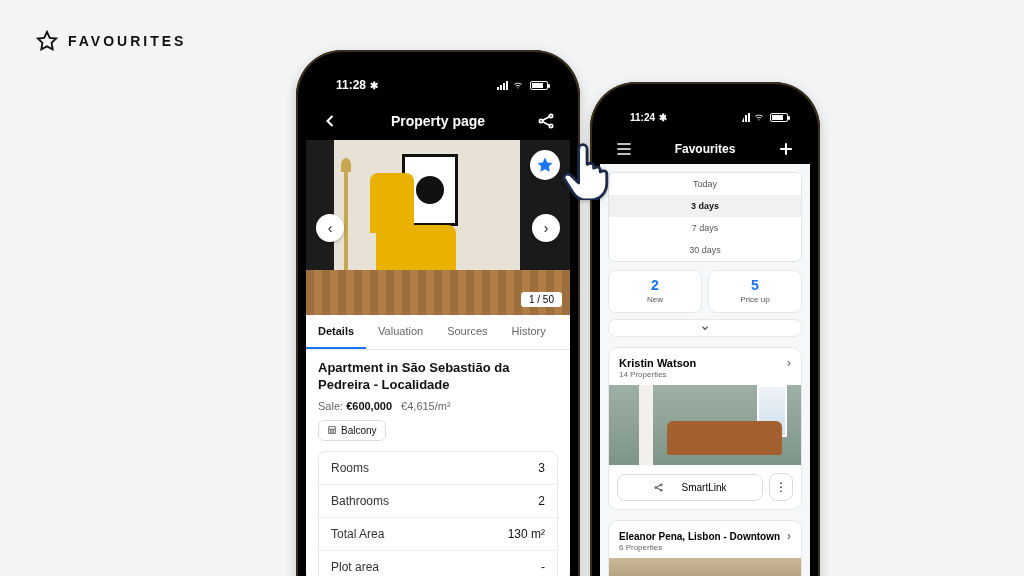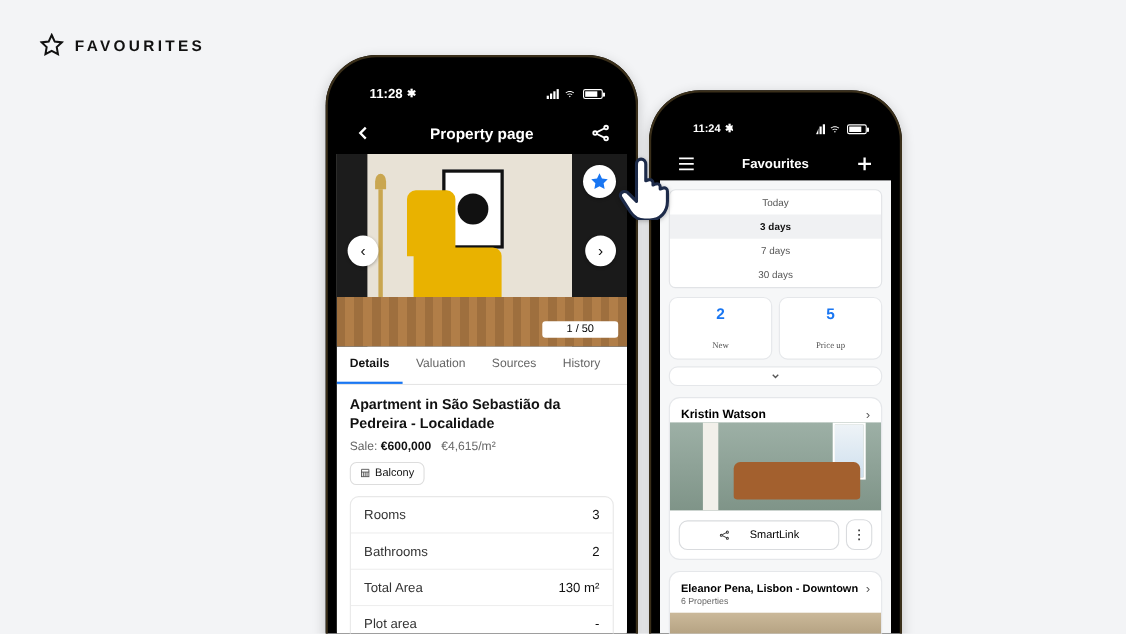--- a/index.html
+++ b/index.html
@@ -139,21 +139,21 @@
   }
   .hero-nav.left { left:10px; }
   .hero-nav.right { right:10px; }
   .fav-circle {
     position:absolute; top:10px; right:10px; width:30px; height:30px; border-radius:50%;
     background:#fff; display:flex; align-items:center; justify-content:center;
     box-shadow:0 1px 3px rgba(0,0,0,.3);
   }
   .fav-circle svg { width:18px; height:18px; fill:#1976f2; }
   .counter {
-    position:absolute; bottom:8px; right:8px; background:#fff; font-size:10px; padding:2px 22px; border-radius:3px;
+    position:absolute; bottom:8px; right:8px; background:#fff; font-size:10px; padding:2px 8px; border-radius:3px;
   }
 
   .tabs1 {
     display:flex; border-bottom:1px solid #e5e5e5; font-size:11px; color:#666;
   }
   .tabs1 div { padding:10px 12px; }
   .tabs1 .active { color:#111; font-weight:600; border-bottom:2px solid #1976f2; }
 
   .body1 { padding:10px 12px; font-size:12px; color:#111;}
   .ptitle { font-weight:700; font-size:13px; line-height:1.3; }
@@ -196,21 +196,21 @@
   .seg div { flex:1; text-align:center; padding:6px 0; color:#555;}
   .seg .active { background:#f0f1f3; color:#111; font-weight:600; }
 
   .favcount { font-size:11px; font-weight:700; padding:2px 10px 6px; }
 
   .statrow { display:flex; gap:6px; padding:0 8px; }
   .statcard {
     flex:1; background:#fff; border:1px solid #e5e7ea; border-radius:8px; padding:6px 0 8px; text-align:center;
   }
   .statcard .num { color:#1976f2; font-weight:700; font-size:14px;}
-  .statcard .lbl { font-size:8px; color:#555; margin-top:16px;font-family:Liberation Serif, serif;}
+  .statcard .lbl { font-size:8px; color:#555; margin-top:2px;}
   .expand {
     margin:6px 8px 0; background:#fff; border:1px solid #e5e7ea; border-radius:8px; height:18px;
     display:flex; align-items:center; justify-content:center; font-size:10px; color:#555;
   }
 
   .card {
     margin:10px 8px 0; background:#fff; border:1px solid #e5e7ea; border-radius:10px; overflow:hidden;
   }
   .card-h {
     display:flex; justify-content:space-between; align-items:center; padding:8px 10px 0;
@@ -447,20 +447,21 @@
           <svg width="10" height="10" viewBox="0 0 24 24" fill="none" stroke="#555" stroke-width="3">
               <polyline points="6 9 12 15 18 9"></polyline>
             </svg>
         </div>
 
         <div class="card">
           <div class="card-h">
             <div class="name">Kristin Watson</div>
             <div class="chev">›</div>
           </div>
+          <div class="card-sub">14 Properties</div>
           <div class="card-img">
             <div class="pillar"></div>
             <div class="couch"></div>
           </div>
           <div class="smartlink">
             <div class="btn">
               <svg width="11" height="11" viewBox="0 0 24 24" fill="none" stroke="#333" stroke-width="2">
                   <circle cx="6" cy="12" r="2"></circle>
                   <circle cx="18" cy="6" r="2"></circle>
                   <circle cx="18" cy="18" r="2"></circle>

